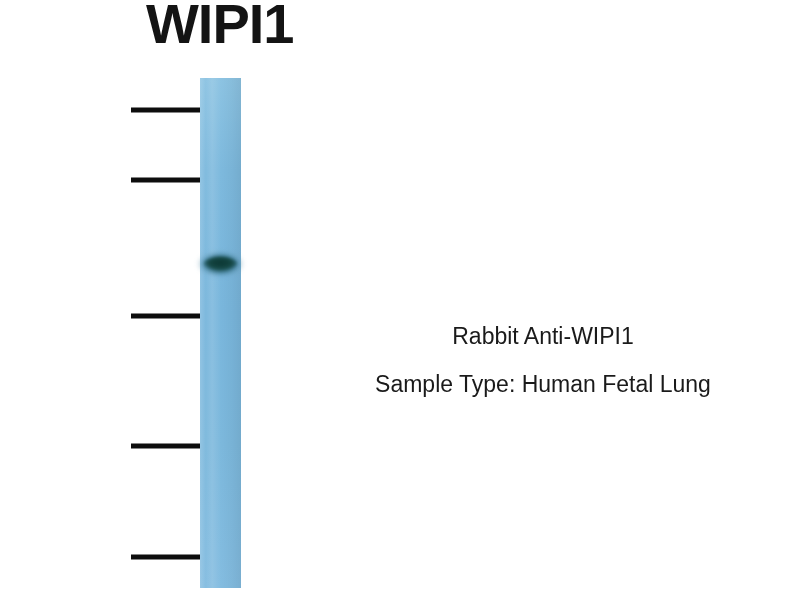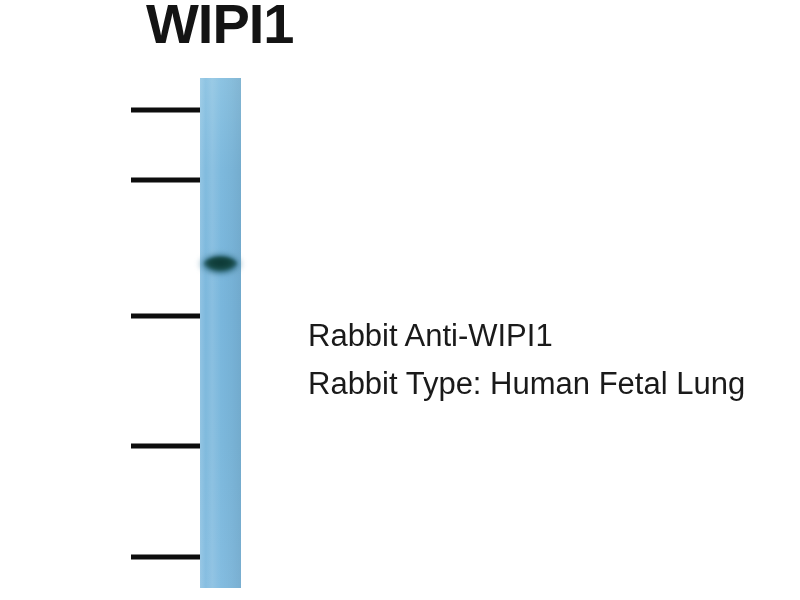--- a/index.html
+++ b/index.html
@@ -8,20 +8,21 @@
     padding: 0;
     background: #ffffff;
   }
   #figure {
     position: relative;
     width: 800px;
     height: 600px;
     background: #ffffff;
     overflow: hidden;
     font-family: "Liberation Sans", sans-serif;
+    text-align: center;
     -webkit-font-smoothing: antialiased;
   }
 
   
   #blot-title {
     position: absolute;
     left: 146px;
     top: -4px;
     font-size: 56px;
     font-weight: bold;
@@ -99,21 +100,21 @@
   }
 
   
   #annotations {
     position: absolute;
     left: 308px;
     top: 312px;
     width: 470px;
   }
   .annotation-line {
-    font-size: 31px;
+    font-size: 23px;
     color: #1a1a1a;
     line-height: 48px;
     white-space: nowrap;
   }
 </style>
 </head>
 <body>
 
 <div id="figure">
 
@@ -148,16 +149,16 @@
 
   </div>
 
   <div id="lane">
     <div id="lane-band"></div>
     <div id="lane-band-core"></div>
   </div>
 
   <div id="annotations">
     <div class="annotation-line">Rabbit Anti-WIPI1</div>
-    <div class="annotation-line">Rabbit Type: Human Fetal Lung</div>
+    <div class="annotation-line">Sample Type: Human Fetal Lung</div>
   </div>
 
 </div>
 
 </body></html>

